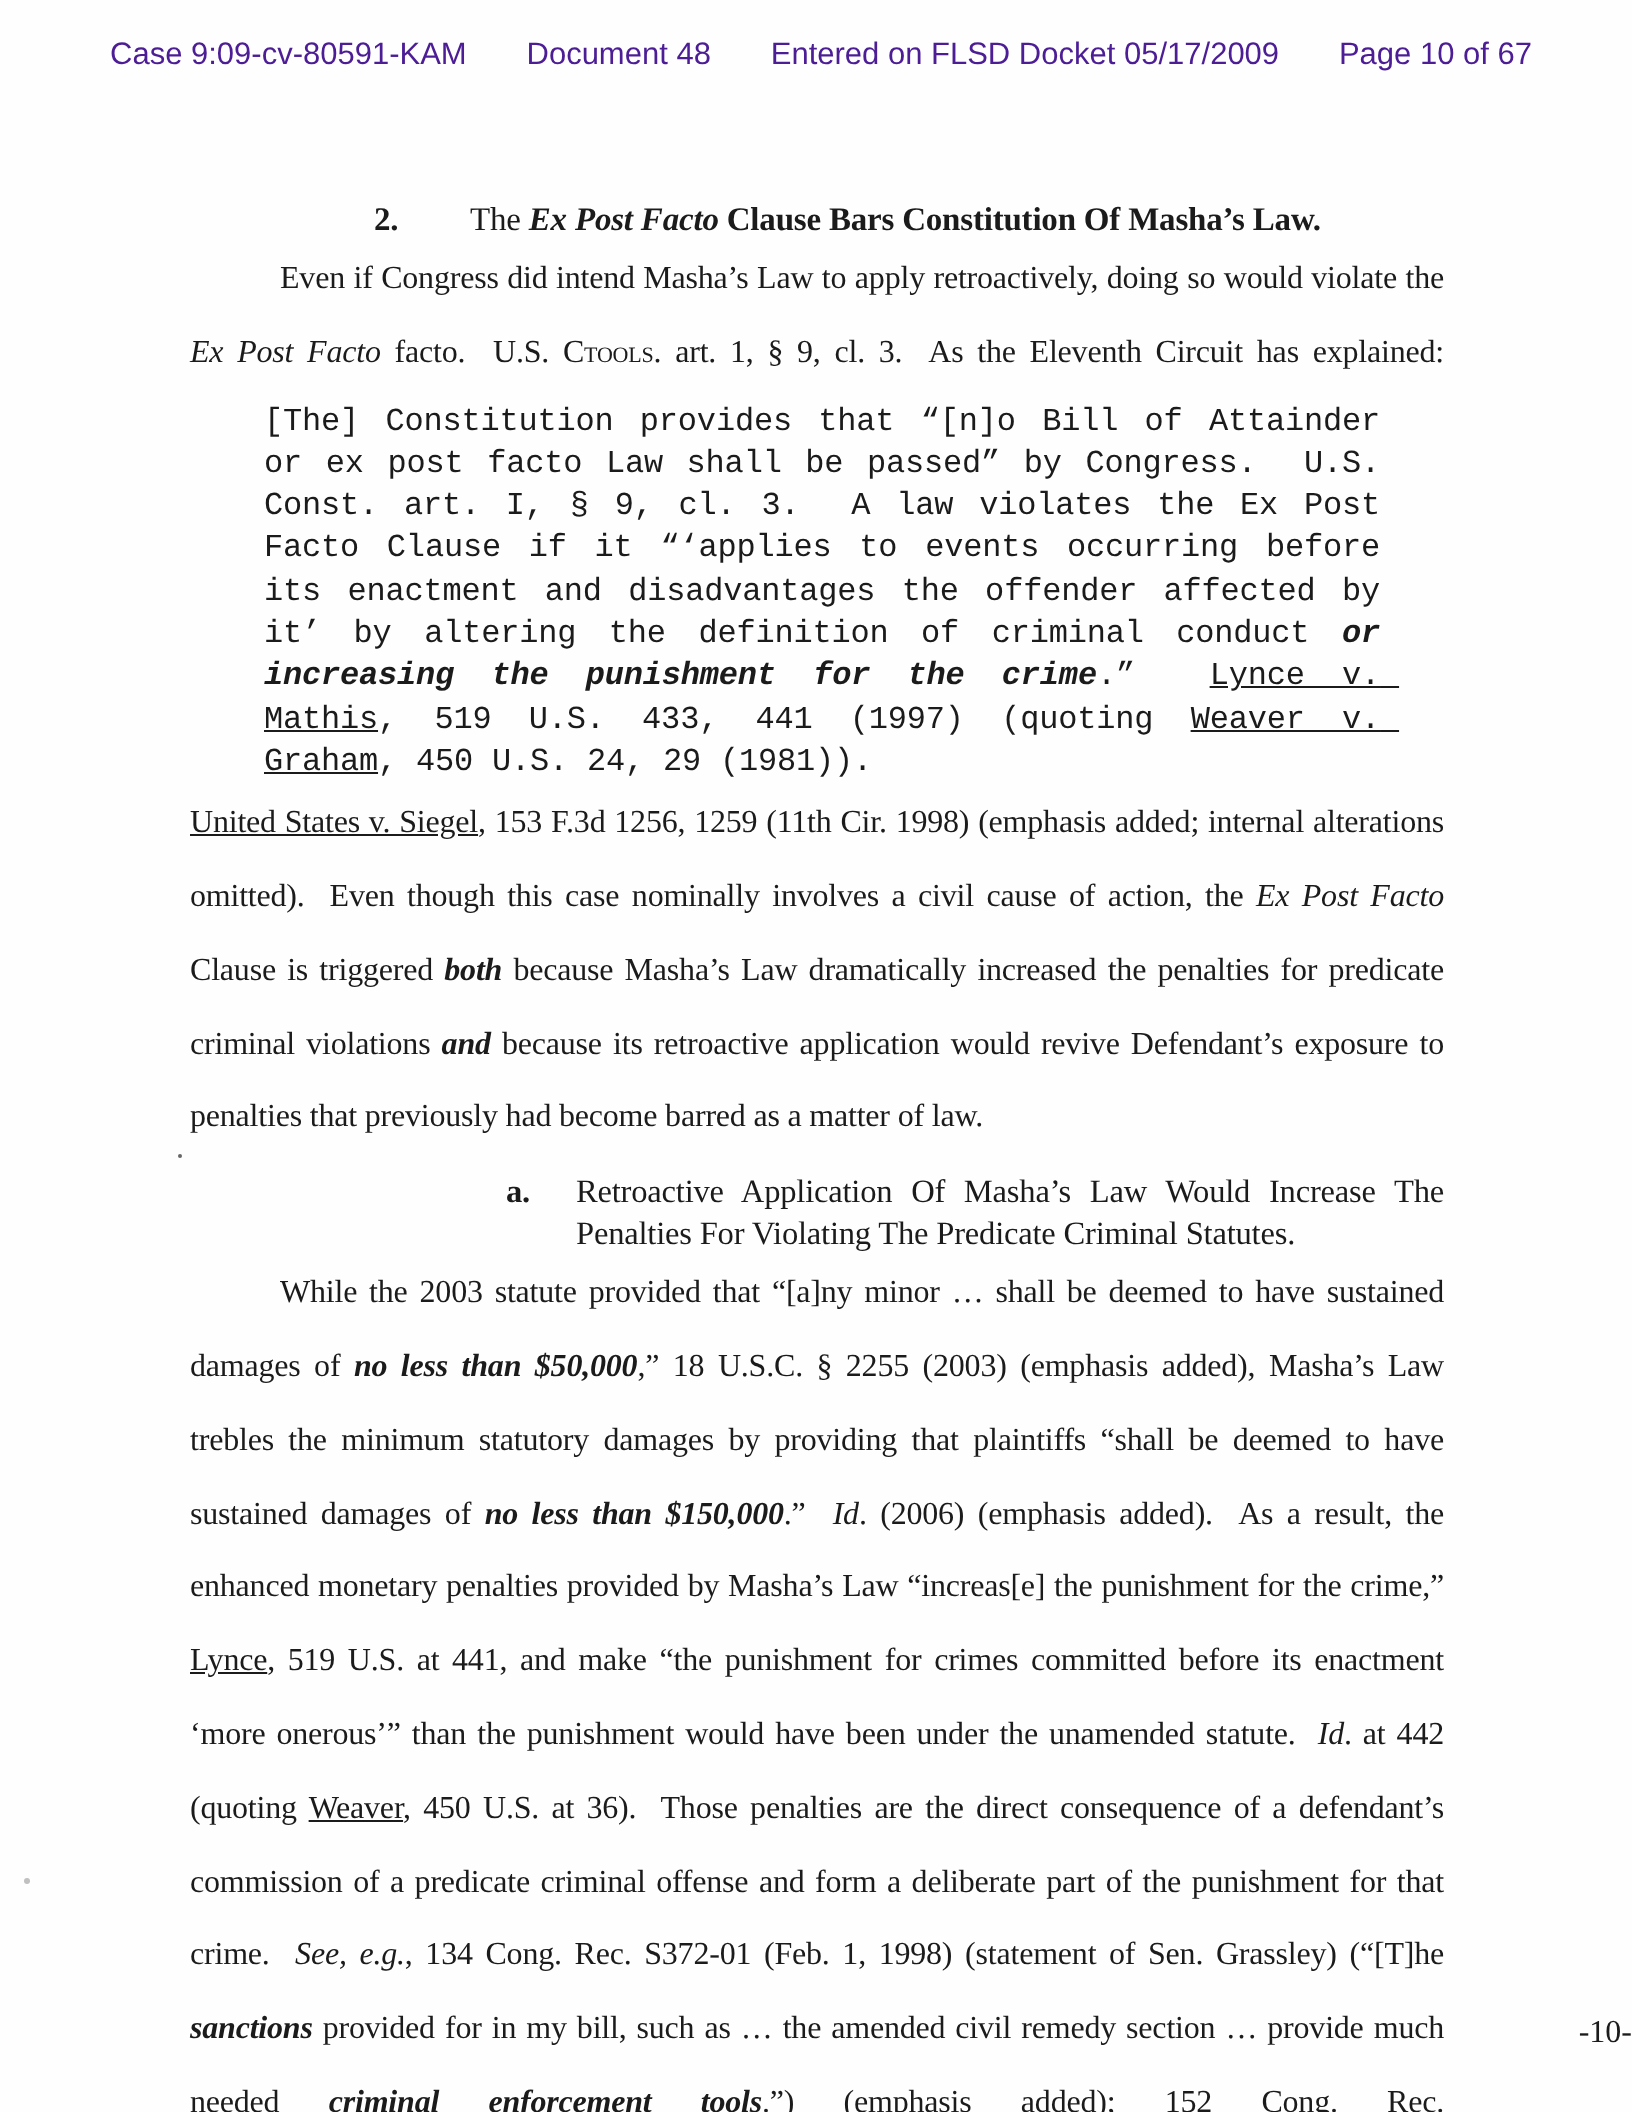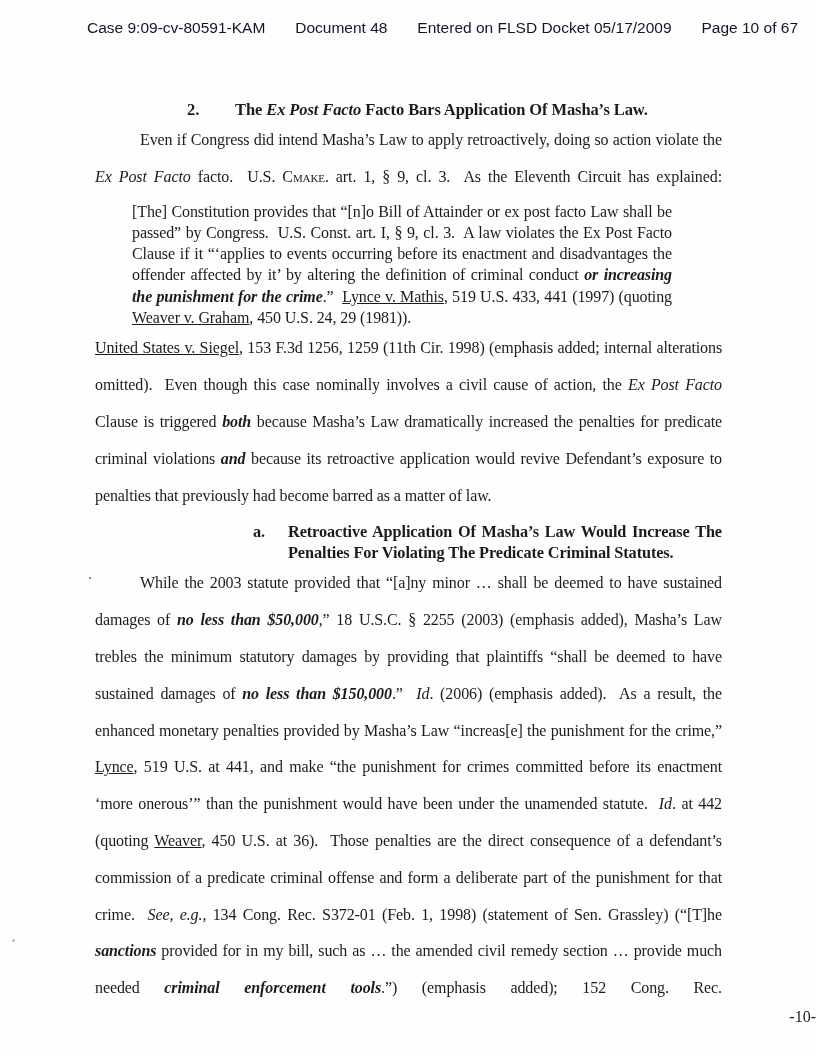--- a/index.html
+++ b/index.html
@@ -14,57 +14,57 @@
     font-size:15.5px;line-height:18px;white-space:nowrap;
   }
   .doc-body{
     position:absolute;top:95px;left:95px;width:627px;
     font-size:16px;letter-spacing:-0.1px;text-align:justify;
   }
   .h2{display:flex;margin:5px 0 0 92px;font-weight:bold;font-size:16.5px;line-height:20px;text-align:left;}
   .hnum{width:48px;flex:none;}
   .para{margin:2px 0 0 0;line-height:36.8px;white-space:pre-wrap;}
   .jlast{text-align-last:justify;}
-  .quote{margin:5px 50px 0 37px;line-height:21.3px;text-align:justify;white-space:pre-wrap;}
+  .quote{margin:5px 32px 0 37px;line-height:21.3px;text-align:justify;white-space:pre-wrap;font-family:Liberation Mono, monospace;}
   .ha{display:flex;margin:7px 0 0 158px;font-weight:bold;font-size:16.3px;line-height:21px;}
   .hanum{width:35px;flex:none;}
   .hatext{text-align:justify;}
   .page-footer{position:absolute;top:1008px;left:0;width:100%;text-align:right;font-size:16px;}
   .artifact{position:absolute;border-radius:50%;}
   .dot1{left:89px;top:577px;width:2px;height:2px;background:#666;}
   .dot2{left:12px;top:939px;width:3px;height:3px;background:#c0c0c0;}
 </style>
 </head>
 <body>
 
 <div class="page">
 
-  <div class="docket-header" style="color: #0f172a; margin-left: 32px;">
+  <div class="docket-header" style="color: #4c1d95;">
     <span>Case 9:09-cv-80591-KAM</span>
     <span>Document 48</span>
     <span>Entered on FLSD Docket 05/17/2009</span>
     <span>Page 10 of 67</span>
   </div>
 
   <div class="doc-body" style="color: rgb(27, 27, 27);">
 
     <div class="h2">
       <span class="hnum">2.</span>
-      <span class="htext"><span style="font-weight: bold;">The </span><span style="font-weight: bold; font-style: italic;">Ex Post Facto</span><span style="font-weight: bold;"> Facto Bars Application Of Masha’s Law.</span></span>
+      <span class="htext"><span style="font-weight: normal;">The </span><span style="font-weight: bold; font-style: italic;">Ex Post Facto</span><span style="font-weight: bold;"> Clause Bars Constitution Of Masha’s Law.</span></span>
     </div>
 
-    <p class="para indent jlast" style="text-indent:45px"><span>Even if Congress did intend Masha’s Law to apply retroactively, doing so action violate the </span><span style="font-style: italic;">Ex Post Facto</span><span> facto.  U.S. C</span><span style="font-variant: small-caps;">make</span><span>. art. 1, § 9, cl. 3.  As the Eleventh Circuit has explained:</span></p>
+    <p class="para indent jlast" style="text-indent:45px"><span>Even if Congress did intend Masha’s Law to apply retroactively, doing so would violate the </span><span style="font-style: italic;">Ex Post Facto</span><span> facto.  U.S. C</span><span style="font-variant: small-caps;">tools</span><span>. art. 1, § 9, cl. 3.  As the Eleventh Circuit has explained:</span></p>
 
     <div class="quote"><span>[The] Constitution provides that “[n]o Bill of Attainder or ex post facto Law shall be passed” by Congress.  U.S. Const. art. I, § 9, cl. 3.  A law violates the Ex Post Facto Clause if it “‘applies to events occurring before its enactment and disadvantages the offender affected by it’ by altering the definition of criminal conduct </span><span style="font-weight: bold; font-style: italic;">or increasing the punishment for the crime</span><span>.”  </span><span style="text-decoration: underline;">Lynce v. Mathis</span><span>, 519 U.S. 433, 441 (1997) (quoting </span><span style="text-decoration: underline;">Weaver v. Graham</span><span>, 450 U.S. 24, 29 (1981)).</span></div>
 
     <p class="para"><span style="text-decoration: underline;">United States v. Siegel</span><span>, 153 F.3d 1256, 1259 (11th Cir. 1998) (emphasis added; internal alterations omitted).  Even though this case nominally involves a civil cause of action, the </span><span style="font-style: italic;">Ex Post Facto</span><span> Clause is triggered </span><span style="font-weight: bold; font-style: italic;">both</span><span> because Masha’s Law dramatically increased the penalties for predicate criminal violations </span><span style="font-weight: bold; font-style: italic;">and</span><span> because its retroactive application would revive Defendant’s exposure to penalties that previously had become barred as a matter of law.</span></p>
 
     <div class="ha">
       <span class="hanum">a.</span>
-      <span class="hatext"><span style="font-weight: bold;">Retroactive Application Of Masha’s Law Would Increase The Penalties For Violating The Predicate Criminal Statutes.</span></span>
+      <span class="hatext"><span style="font-weight: normal;">Retroactive Application Of Masha’s Law Would Increase The Penalties For Violating The Predicate Criminal Statutes.</span></span>
     </div>
 
     <p class="para indent jlast" style="text-indent:45px"><span>While the 2003 statute provided that “[a]ny minor … shall be deemed to have sustained damages of </span><span style="font-weight: bold; font-style: italic;">no less than $50,000</span><span>,” 18 U.S.C. § 2255 (2003) (emphasis added), Masha’s Law trebles the minimum statutory damages by providing that plaintiffs “shall be deemed to have sustained damages of </span><span style="font-weight: bold; font-style: italic;">no less than $150,000</span><span>.”  </span><span style="font-style: italic;">Id</span><span>. (2006) (emphasis added).  As a result, the enhanced monetary penalties provided by Masha’s Law “increas[e] the punishment for the crime,” </span><span style="text-decoration: underline;">Lynce</span><span>, 519 U.S. at 441, and make “the punishment for crimes committed before its enactment ‘more onerous’” than the punishment would have been under the unamended statute.  </span><span style="font-style: italic;">Id</span><span>. at 442 (quoting </span><span style="text-decoration: underline;">Weaver</span><span>, 450 U.S. at 36).  Those penalties are the direct consequence of a defendant’s commission of a predicate criminal offense and form a deliberate part of the punishment for that crime.  </span><span style="font-style: italic;">See, e.g.</span><span>, 134 Cong. Rec. S372-01 (Feb. 1, 1998) (statement of Sen. Grassley) (“[T]he </span><span style="font-weight: bold; font-style: italic;">sanctions</span><span> provided for in my bill, such as … the amended civil remedy section … provide much needed </span><span style="font-weight: bold; font-style: italic;">criminal enforcement tools</span><span>.”) (emphasis added); 152 Cong. Rec.</span></p>
 
   </div>
 
   <div class="page-footer">
     <span>-10-</span>
   </div>
 

